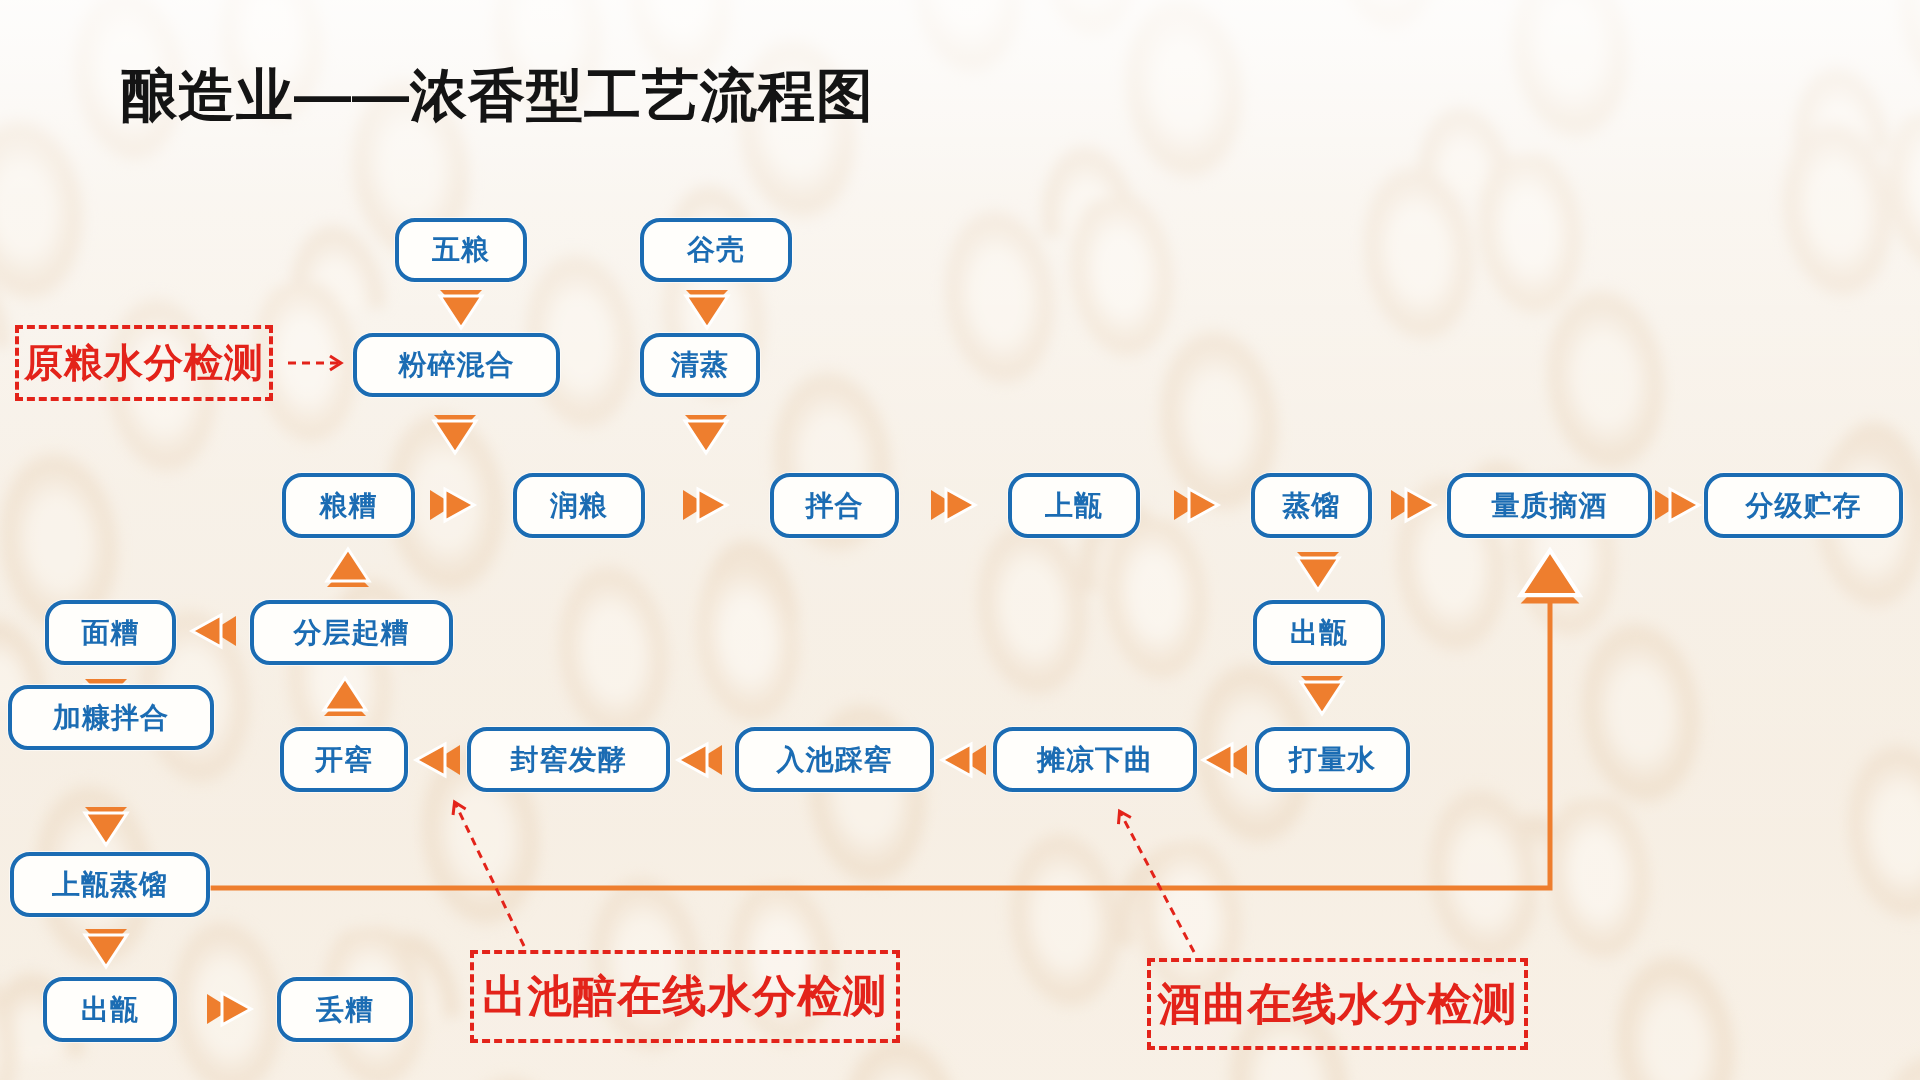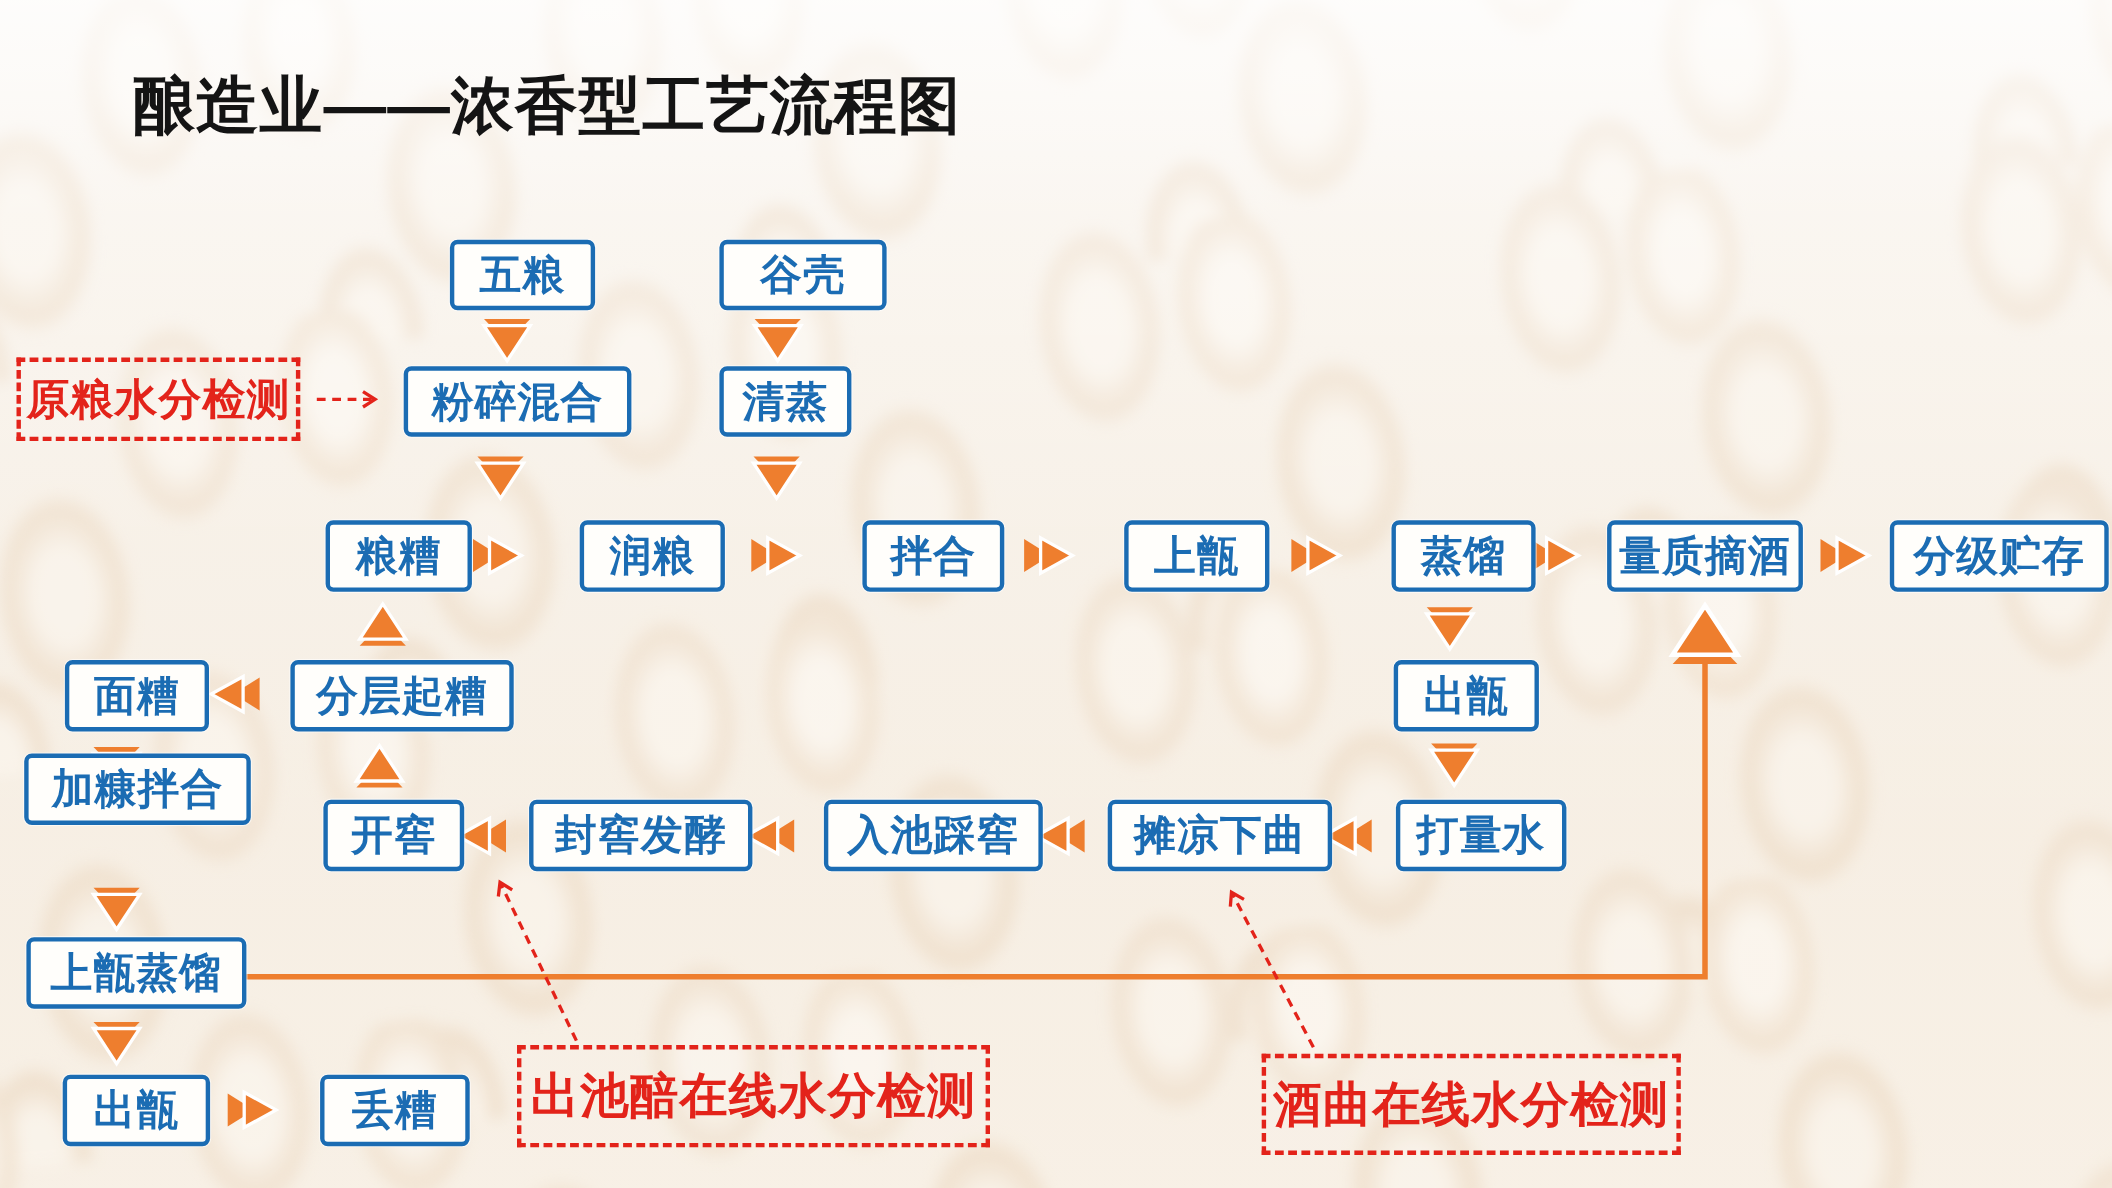--- a/index.html
+++ b/index.html
@@ -16,22 +16,22 @@
     background-size: 380px 300px, 360px 310px, 390px 290px, 350px 330px;
     filter: blur(6px);
     transform: rotate(-6deg) scale(1.08);
     opacity:.55;}
   .bg .wash{position:absolute;inset:0;
     background:linear-gradient(180deg, rgba(255,255,255,.85) 0%, rgba(255,255,255,.55) 18%, rgba(255,255,255,.42) 45%, rgba(255,255,255,.38) 100%);}
   .title{position:absolute;left:120px;top:58px;width:1800px;text-align:left;z-index:3;
     font-size:57px;font-weight:900;color:#141414;letter-spacing:1px;}
   svg.flow{position:absolute;left:0;top:0;z-index:2;pointer-events:none;}
   .node{position:absolute;z-index:3;box-sizing:border-box;display:flex;align-items:center;justify-content:center;
-    border:4px solid #1b6cb3;border-radius:7px;background:#fffefb;
-    color:#1b6cb3;font-weight:bold;font-size:38px;letter-spacing:1px;box-shadow:0 0 0 1px rgba(255,255,255,.6);margin-left:14px;}
+    border:4px solid #1b6cb3;border-radius:20px;background:#fffefb;
+    color:#1b6cb3;font-weight:bold;font-size:28px;letter-spacing:1px;box-shadow:0 0 0 1px rgba(255,255,255,.6);}
   .alert{position:absolute;z-index:3;box-sizing:border-box;display:flex;align-items:center;justify-content:center;
     border:4px dashed #e3231a;color:#e3231a;font-weight:bold;letter-spacing:1px;background:rgba(255,255,255,.06);}
   .alert.small{font-size:39px;text-align:right;}
   .alert.big{font-size:44px;}
 </style>
 </head>
 <body>
 
 <div id="stage">
 
@@ -95,22 +95,22 @@
   <div class="title">酿造业——浓香型工艺流程图</div>
 
   <div class="node" style="left:395px;top:218px;width:132px;height:64px">五粮</div>
   <div class="node" style="left:640px;top:218px;width:152px;height:64px">谷壳</div>
   <div class="node" style="left:353px;top:333px;width:207px;height:64px">粉碎混合</div>
   <div class="node" style="left:640px;top:333px;width:120px;height:64px">清蒸</div>
   <div class="node" style="left:282px;top:473px;width:133px;height:65px">粮糟</div>
   <div class="node" style="left:513px;top:473px;width:132px;height:65px">润粮</div>
   <div class="node" style="left:770px;top:473px;width:129px;height:65px">拌合</div>
   <div class="node" style="left:1008px;top:473px;width:132px;height:65px">上甑</div>
-  <div class="node" style="left:1251px;top:473px;width:131px;height:65px">蒸馏</div>
-  <div class="node" style="left:1447px;top:473px;width:178px;height:65px">量质摘酒</div>
+  <div class="node" style="left:1251px;top:473px;width:121px;height:65px">蒸馏</div>
+  <div class="node" style="left:1447px;top:473px;width:205px;height:65px">量质摘酒</div>
   <div class="node" style="left:1704px;top:473px;width:199px;height:65px">分级贮存</div>
   <div class="node" style="left:45px;top:600px;width:131px;height:65px">面糟</div>
   <div class="node" style="left:250px;top:600px;width:203px;height:65px">分层起糟</div>
   <div class="node" style="left:1253px;top:600px;width:132px;height:65px">出甑</div>
   <div class="node" style="left:8px;top:685px;width:206px;height:65px">加糠拌合</div>
   <div class="node" style="left:280px;top:727px;width:128px;height:65px">开窖</div>
   <div class="node" style="left:467px;top:727px;width:203px;height:65px">封窖发酵</div>
   <div class="node" style="left:735px;top:727px;width:199px;height:65px">入池踩窖</div>
   <div class="node" style="left:993px;top:727px;width:204px;height:65px">摊凉下曲</div>
   <div class="node" style="left:1255px;top:727px;width:155px;height:65px">打量水</div>

